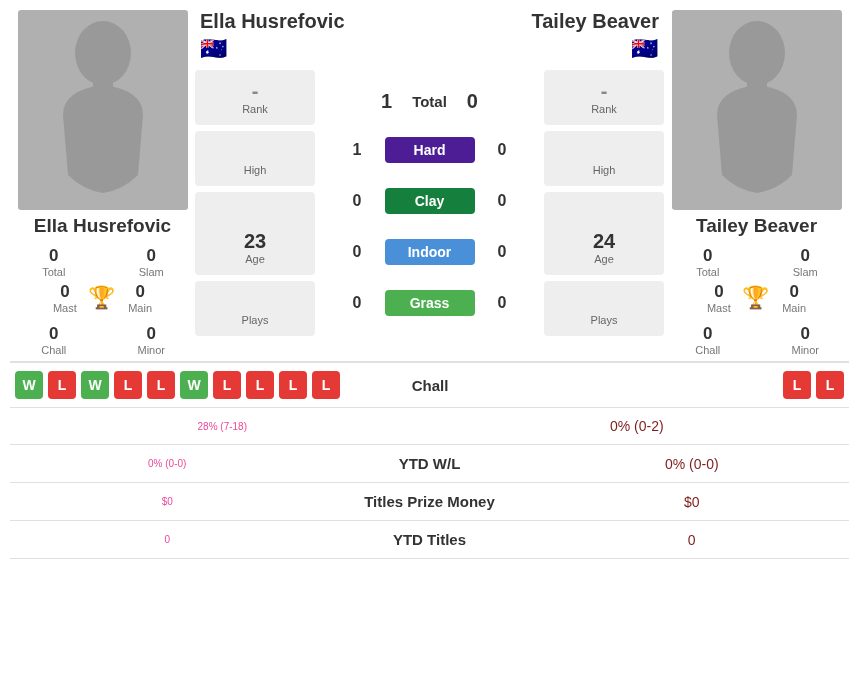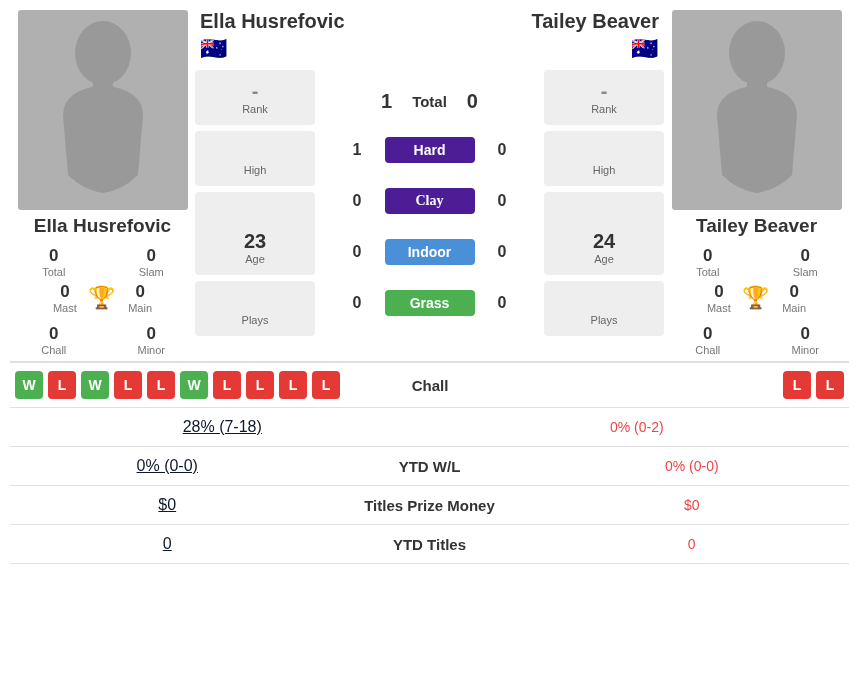--- a/index.html
+++ b/index.html
@@ -29,21 +29,21 @@
       color: white;
       font-weight: bold;
       padding: 5px 18px;
       border-radius: 4px;
       font-size: 14px;
       width: 90px;
       text-align: center;
     }
 
     .court-hard { background: #4c1d95; }
-    .court-clay { background: #4c1d95; font-family: Liberation Serif, serif; }
+    .court-clay { background: #15803d; }
     .court-indoor { background: #4a90d9; }
     .court-grass { background: #4caf50; }
 
     
     .form-section {
       display: flex;
       align-items: center;
       margin-bottom: 8px;
       border-top: 2px solid #e0e0e0;
       padding-top: 8px;
@@ -94,37 +94,36 @@
     .stat-row {
       display: flex;
       align-items: center;
       padding: 10px 5px;
       border-bottom: 1px solid #e0e0e0;
     }
 
     .stat-row-left {
       flex: 1;
       text-align: center;
-      font-size: 16px;
-      color: #0f172a;
-      text-decoration: underline;
+      font-size: 10px;
+      color: #ec4899;
     }
 
     .stat-row-center {
       width: 220px;
       text-align: center;
       font-weight: bold;
       font-size: 15px;
     }
 
     .stat-row-right {
       flex: 1;
       text-align: center;
       font-size: 14px;
-      color: #ef4444;
+      color: #7f1d1d;
     }
 
     .stat-row-center.bold {
       font-weight: bold;
     }
 
     
     .top-area {
       display: flex;
       align-items: stretch;

